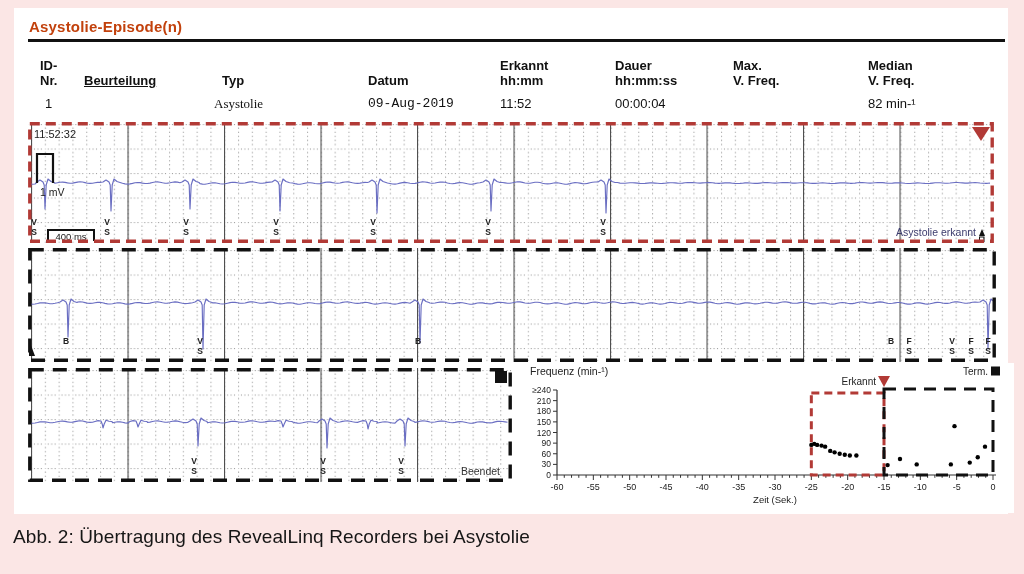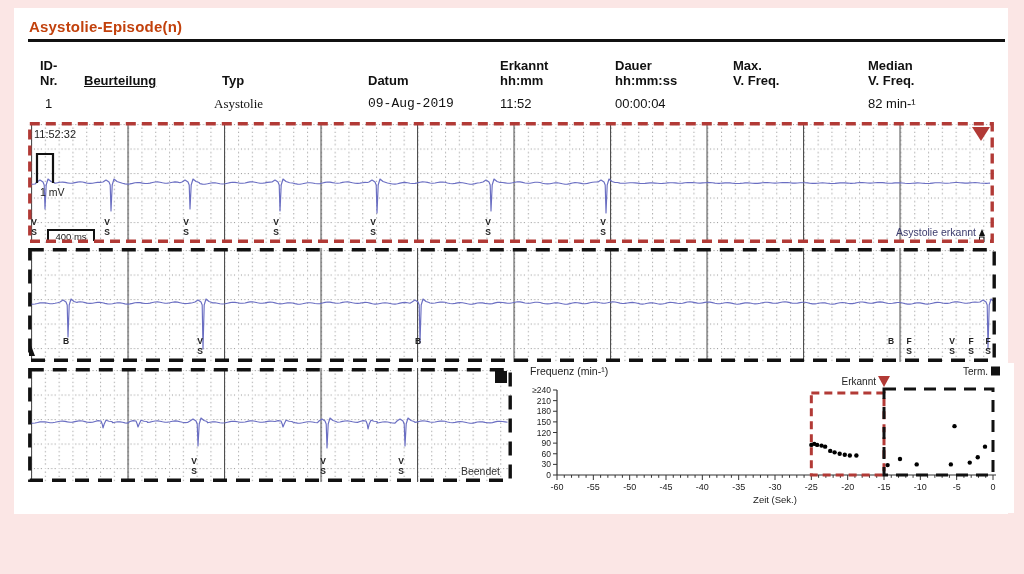--- a/index.html
+++ b/index.html
@@ -310,13 +310,14 @@
         <circle cx="365.6333333333333" cy="102.08333333333333" r="2.2" fill="#000"></circle>
         <circle cx="377.9866666666667" cy="96.0625" r="2.2" fill="#000"></circle>
         <circle cx="394.7" cy="101.375" r="2.2" fill="#000"></circle>
         <circle cx="428.85333333333335" cy="101.375" r="2.2" fill="#000"></circle>
         <circle cx="432.4866666666667" cy="63.125" r="2.2" fill="#000"></circle>
         <circle cx="447.74666666666667" cy="99.60416666666667" r="2.2" fill="#000"></circle>
         <circle cx="455.74" cy="94.29166666666666" r="2.2" fill="#000"></circle>
         <circle cx="463.00666666666666" cy="83.66666666666666" r="2.2" fill="#000"></circle>
       </svg>
   </div>
+  <div class="caption">Abb. 2: Übertragung des RevealLinq Recorders bei Asystolie</div>
 </div>
 
 </body></html>

